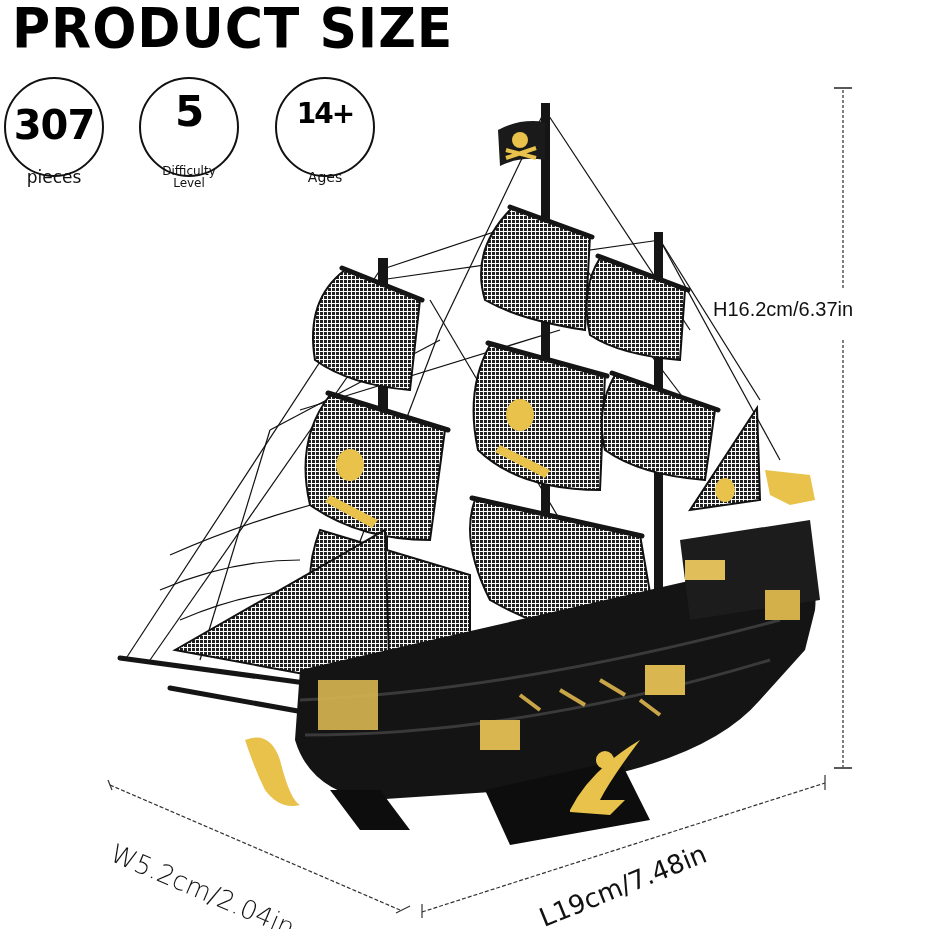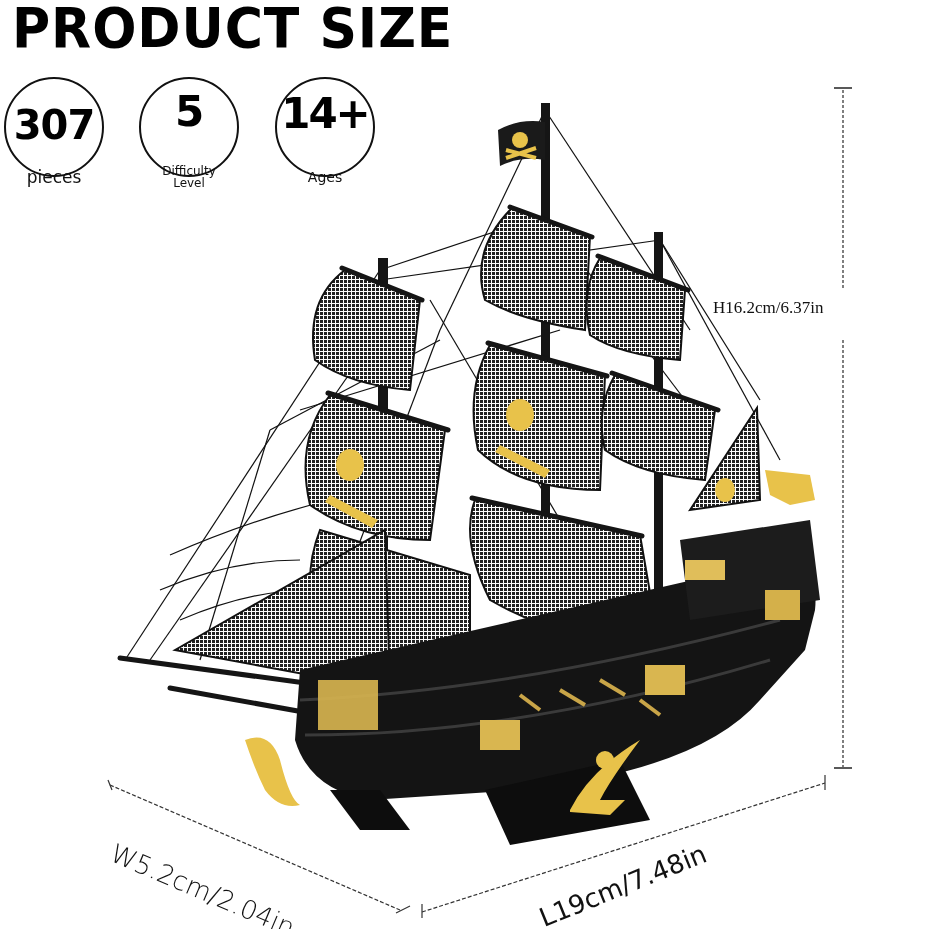--- a/index.html
+++ b/index.html
@@ -17,25 +17,25 @@
     }
     .badge .num { position: absolute; left: 0; right: 0; font-weight: 700; color: #000; letter-spacing: -1px; }
     .badge .sub { position: absolute; left: 0; right: 0; color: #111; margin-top: 28px; }
     #b1 { left: 4px; top: 77px; }
     #b1 .num { top: 16px; font-size: 40px; line-height: 44px; margin-top: 8px; }
     #b1 .sub { top: 60px; font-size: 17px; }
     #b2 { left: 139px; top: 77px; }
     #b2 .num { top: 10px; font-size: 42px; line-height: 46px; }
     #b2 .sub { top: 58px; font-size: 12px; line-height: 12px; }
     #b3 { left: 275px; top: 77px; }
-    #b3 .num { top: 12px; font-size: 42px; line-height: 46px; letter-spacing: -2px; }
+    #b3 .num { top: 12px; font-size: 28px; line-height: 46px; letter-spacing: -2px; }
     #b3 .sub { top: 62px; font-size: 14px; }
 
     .dim-label { position: absolute; font-family: "Liberation Sans", sans-serif; color: #111; white-space: nowrap; }
-    #h-label { left: 713px; top: 298px; font-size: 17px; font-family: Liberation Serif, serif; }
+    #h-label { left: 713px; top: 298px; font-size: 20px; }
     #w-label { left: 118px; top: 838px; font-size: 26px; transform: rotate(23deg); transform-origin: left top; font-family: "DejaVu Sans", sans-serif; font-weight: 300; letter-spacing: 0px; }
     #l-label { left: 535px; top: 905px; font-size: 26px; transform: rotate(-22deg); transform-origin: left top; font-family: "DejaVu Sans", sans-serif; }
 
     svg.layer { position: absolute; left: 0; top: 0; }
   </style>
 </head>
 <body>
 
 <div class="title">PRODUCT SIZE</div>
 

